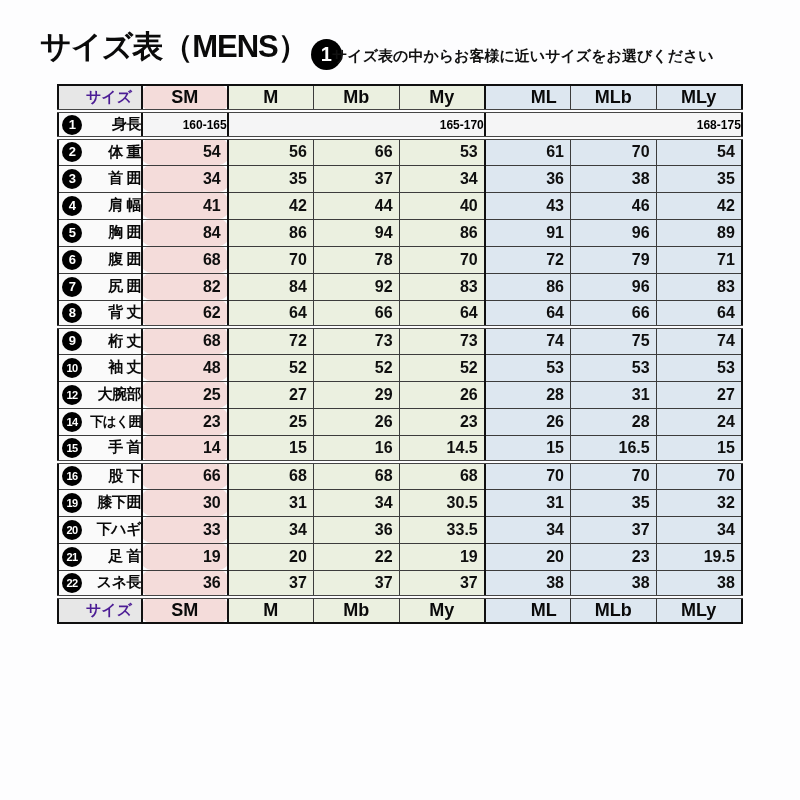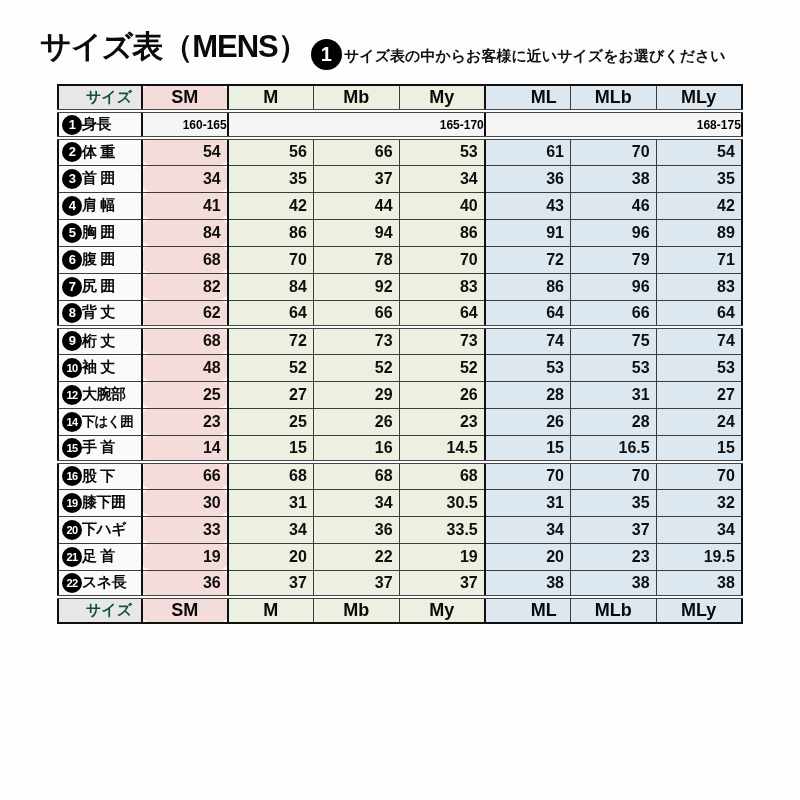--- a/index.html
+++ b/index.html
@@ -2,47 +2,47 @@
 <html style="--pink: #f4dcda; --green: #ebf0e0; --blue: #dde7f0; --header-gray: #e7e7e7; --label-bg: #fafafa; --height-bg: #f5f5f6; --badge: #000000;"><head>
 <meta charset="utf-8">
 <style>
   * { margin:0; padding:0; box-sizing:border-box; }
   html,body { width:800px; height:800px; background:#fdfdfe; font-family:"Liberation Sans","DejaVu Sans",sans-serif; overflow:hidden; }
   .page { position:relative; width:800px; height:710px; background:#fdfdfe; }
 
   
   .page-title { position:absolute; left:40px; top:26px; font-size:31px; font-weight:bold; letter-spacing:-1px; color:#0a0a0a; white-space:nowrap; }
   .title-badge { display:inline-block; width:31px; height:31px; margin-left:3px; border-radius:50%; background:var(--badge); color:#fff; font-size:20px; font-weight:bold; text-align:center; line-height:31px; letter-spacing:0; vertical-align:-4px; }
-  .page-subtitle { position:absolute; left:344px; top:47px; font-size:15px; font-weight:600; color:#111; white-space:nowrap; }
+  .page-subtitle { position:absolute; left:332px; top:47px; font-size:15px; font-weight:600; color:#111; white-space:nowrap; }
 
   
   table.size-table { position:absolute; left:57px; top:84px; width:684px; border-collapse:collapse; table-layout:fixed; border:2px solid #101010; }
   th, td { border:1px solid #3c3c3c; padding:0; white-space:nowrap; overflow:hidden; }
 
   
   .c0 { border-left:2px solid #101010; }
   .c1 { border-left:2px solid #101010; }
   .c4 { border-left:2px solid #101010;padding-left:32px; }
 
   
   .c0 { background:var(--pink);border-radius:9px; }
   .c1, .c2, .c3 { background:var(--green); }
   .c4, .c5, .c6 { background:var(--blue); }
 
   
-  th.corner { background:var(--header-gray); font-size:15px; font-weight:bold; text-align:right; padding-right:9px; height:26px; color:#14532d; }
+  th.corner { background:var(--header-gray); font-size:15px; font-weight:bold; text-align:right; padding-right:9px; height:26px; color:#4c1d95; }
   th.size-th { font-size:18px; font-weight:bold; text-align:center; height:26px; color:#0a0a0a; }
   thead th { border-bottom:4px double #454545; }
   tfoot th { border-top:4px double #454545; }
 
   
   td.label-cell { position:relative; background:var(--label-bg); height:27px; }
   .badge { position:absolute; left:3px; top:50%; transform:translateY(-50%); width:20px; height:20px; border-radius:50%; background:var(--badge); color:#fff; font-weight:bold; font-size:13px; line-height:20px; text-align:center; letter-spacing:-0.5px; }
   .badge.two { font-size:11px; }
-  .row-label { display:block; padding-left:23px; text-align:left; font-size:15px; font-weight:bold; letter-spacing:-0.5px; color:#0a0a0a; }
+  .row-label { display:block; padding-left:23px; text-align:right; font-size:15px; font-weight:bold; letter-spacing:-0.5px; color:#0a0a0a; }
   .row-label.long { font-size:13.5px; letter-spacing:-1px; }
 
   
   td.val { text-align:right; padding-right:6px; font-size:16px; font-weight:bold; color:#0f0f0f; height:27px; }
 
   
   tr.height-row td.hval { background:var(--height-bg); text-align:right; padding-right:0; font-size:12px; font-weight:bold; }
   tr.height-row td { border-bottom:4px double #454545; }
 
   

